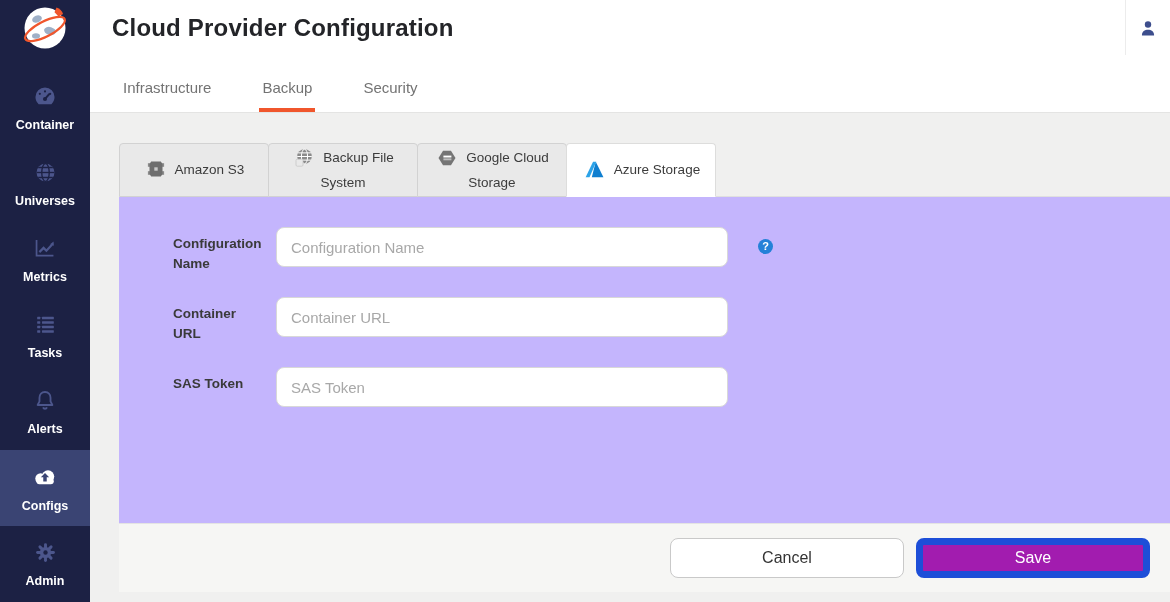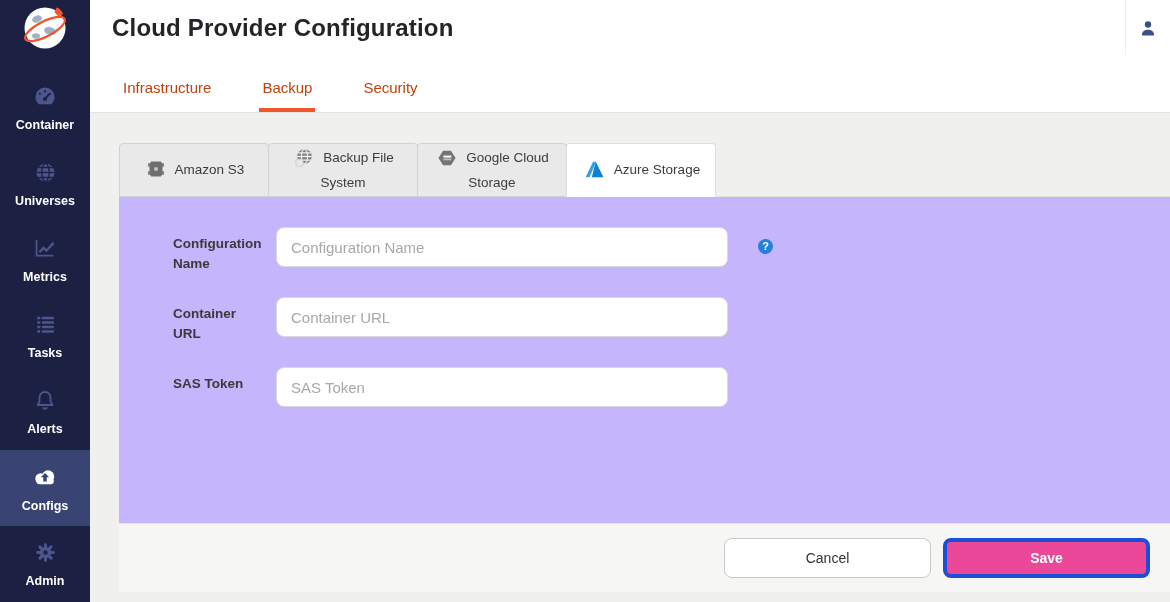--- a/index.html
+++ b/index.html
@@ -33,21 +33,21 @@
   .header-top { height: 56px; display: flex; align-items: center; padding-left: 22px; position: relative; }
   .page-title { margin: 0; font-size: 24px; font-weight: 700; color: #232428; letter-spacing: 0.2px; }
   .user-box {
     position: absolute; right: 0; top: 0; width: 45px; height: 55px;
     border-left: 1px solid #ececec; display: flex; align-items: center; justify-content: center;
     cursor: pointer;
   }
 
   .main-tabs { display: flex; gap: 45px; padding-left: 30px; height: 56px; align-items: flex-end; }
   .main-tab {
-    font-size: 15px; color: #c2410c; padding: 0 3px 11px 3px; cursor: pointer;
+    font-size: 15px; color: #737373; padding: 0 3px 11px 3px; cursor: pointer;
     border-bottom: 4px solid transparent; line-height: 1.2;
   }
   .main-tab.active { border-bottom-color: #F0562C; }
 
   
   .content { flex: 1; background: #f0f0ef; padding: 30px 0 8px 29px; }
 
   .storage-tabs { display: flex; position: relative; z-index: 2; margin-bottom: -1px; }
   .storage-tab {
     width: 150px; height: 54px; margin-right: -1px;
@@ -80,25 +80,25 @@
     margin-left: 30px; margin-top: 12px; width: 15px; height: 15px; border-radius: 50%;
     background: #2481D8; color: #fff; font-size: 11px; font-weight: 700;
     display: flex; align-items: center; justify-content: center; cursor: pointer; line-height: 1;
   }
 
   .form-footer {
     height: 69px; background: #f6f6f4; border-top: 1px solid #e4e4e3;
     display: flex; align-items: center; justify-content: flex-end; gap: 12px; padding-right: 20px;
   }
   .btn {
-    width: 207px; height: 40px; border-radius: 8px; font-size: 14px; cursor: pointer;
+    width: 234px; height: 40px; border-radius: 8px; font-size: 16px; cursor: pointer;
     font-family: "Liberation Sans", sans-serif;
   }
   .btn-cancel { background: #fff; border: 1px solid #c9c9c9; color: #333; font-weight: 400; }
-  .btn-save { background: #ec4899; border: 4px solid #1d4ed8; color: #fff; font-weight: 700; }
+  .btn-save { background: #a21caf; border: 7px solid #1d4ed8; color: #fff; font-weight: 400; }
 </style>
 </head>
 <body>
 
 <div class="app">
 
   <aside class="sidebar">
     <div class="logo-wrap">
       <svg width="46" height="46" viewBox="0 0 46 46">
         <circle cx="23" cy="23" r="20.5" fill="#ffffff"></circle>

